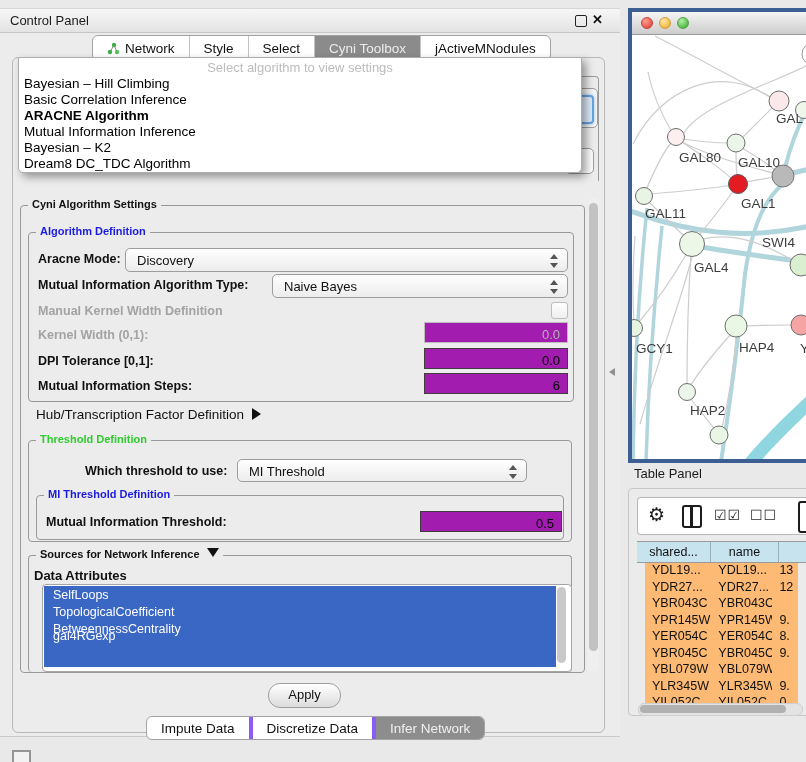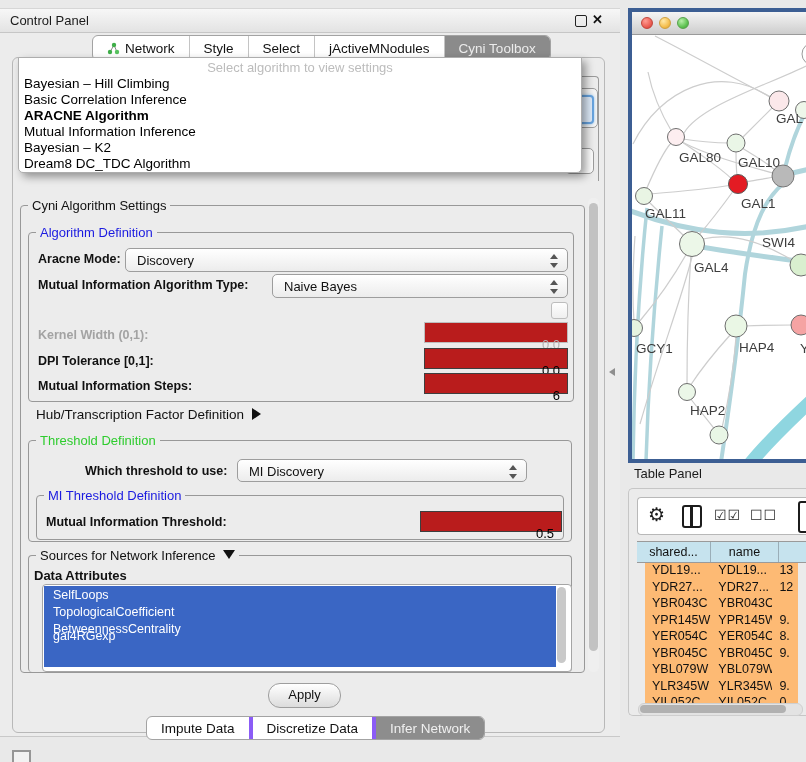--- a/index.html
+++ b/index.html
@@ -25,31 +25,31 @@
   .content-panel{left:12px;top:49px;width:591px;height:674px;background:#ececec;border:1px solid #b8b8b8;border-radius:6px;}
 
   
   .frag-group{left:560px;top:68px;width:38px;height:104px;border-top:1px solid #9a9a9a;border-right:1px solid #9a9a9a;border-top-right-radius:4px;}
   .frag-combo{left:571px;top:80px;width:25px;height:38px;border:1px solid #9c9c9c;border-radius:5px;background:#f4f4f4;}
   .frag-stepper{left:576px;top:87px;width:14px;height:25px;border:2px solid #67a3df;border-radius:4px;background:#ddeaf9;box-shadow:0 0 3px #8cc0ef;}
   .frag-combo2{left:565px;top:140px;width:27px;height:24px;border:1px solid #9c9c9c;border-radius:5px;background:#fdfdfd;}
 
   
   .group{border:1px solid #989898;border-radius:4px;}
-  .gtitle{position:absolute;background:#ececec;padding:0 4px;font-size:13px;color:#111;white-space:nowrap;}
+  .gtitle{position:absolute;background:#ececec;padding:0 4px;font-size:11px;color:#111;white-space:nowrap;font-weight:bold;}
   .gtitle.blue{color:#1a1ae0;}
   .gtitle.green{color:#2ecc2e;}
   .lbl{position:absolute;font-size:12.5px;font-weight:bold;color:#111;white-space:nowrap;}
   .lbl.dis{color:#a3a3a3;}
   .combo{position:absolute;height:24px;border:1px solid #9d9d9d;border-radius:5px;background:linear-gradient(#ffffff,#ececec);box-sizing:border-box;}
   .combo .cval{position:absolute;left:11px;top:4px;font-size:13px;color:#111;}
   .stepper{position:absolute;right:9px;top:5px;width:9px;height:14px;}
   .stepper:before{content:"";position:absolute;left:1px;top:0;border-left:4px solid transparent;border-right:4px solid transparent;border-bottom:5px solid #555;}
   .stepper:after{content:"";position:absolute;left:1px;bottom:0;border-left:4px solid transparent;border-right:4px solid transparent;border-top:5px solid #555;}
-  .tfield{position:absolute;height:21px;background:#b91c1c;box-sizing:border-box;font-size:13px;text-align:right;padding:14px 7px 0 0;}
+  .tfield{position:absolute;height:21px;background:#a21caf;box-sizing:border-box;font-size:13px;text-align:right;padding:4px 7px 0 0;}
   .tfield.dark{border:1.5px solid #3e3e3e;color:#000;}
   .tfield.dis{border:1px solid #bdbdbd;color:#b3b3b3;}
   .chk{position:absolute;width:15px;height:15px;border:1px solid #bdbdbd;border-radius:3px;background:linear-gradient(#fefefe,#efefef);}
   .tri-right{display:inline-block;width:0;height:0;border-top:6px solid transparent;border-bottom:6px solid transparent;border-left:9px solid #111;margin-left:8px;vertical-align:-1px;}
   .tri-down{display:inline-block;width:0;height:0;border-left:6px solid transparent;border-right:6px solid transparent;border-top:9px solid #111;margin-left:7px;vertical-align:1px;}
   .sec-hdr{position:absolute;font-size:13.5px;color:#111;white-space:nowrap;}
 
   .attr-list{left:42px;top:576px;width:528px;height:86px;background:#fff;border:1px solid #a5a5a5;border-radius:4px;overflow:hidden;}
   .attr-sel{position:absolute;left:1px;top:1px;width:512px;height:81px;background:#3a66c4;}
   .attr-item{position:absolute;left:10px;font-size:12.5px;color:#fff;white-space:nowrap;}
@@ -123,25 +123,25 @@
           <circle cx="10" cy="10" r="2.2" fill="#57c25f"></circle>
         </svg>
         <span>Network</span>
       </div>
       <div class="tabseg">
           <span>Style</span>
         </div>
       <div class="tabseg">
           <span>Select</span>
         </div>
+      <div class="tabseg sel">
+          <span>Cyni Toolbox</span>
+        </div>
       <div class="tabseg">
           <span>jActiveMNodules</span>
-        </div>
-      <div class="tabseg sel">
-          <span>Cyni Toolbox</span>
         </div>
     </div>
 
     <div class="abs content-panel"></div>
 
     <div class="abs frag-group"></div>
     <div class="abs frag-combo"></div>
     <div class="abs frag-stepper"></div>
     <div class="abs frag-combo2"></div>
 
@@ -156,41 +156,42 @@
       <span class="cval">Discovery</span>
       <span class="stepper"></span>
     </div>
 
     <div class="lbl" style="left:38px;top:270px;">Mutual Information Algorithm Type:</div>
     <div class="combo" style="left:272px;top:266px;width:296px;">
       <span class="cval">Naive Bayes</span>
       <span class="stepper"></span>
     </div>
 
+    <div class="lbl dis" style="left:38px;top:296px;">Manual Kernel Width Definition</div>
     <div class="chk" style="left:551px;top:294px;"></div>
 
     <div class="lbl dis" style="left:38px;top:320px;">Kernel Width (0,1):</div>
     <div class="tfield dis" style="left:424px;top:314px;width:144px;">0.0</div>
 
     <div class="lbl" style="left:38px;top:346px;">DPI Tolerance [0,1]:</div>
     <div class="tfield dark" style="left:424px;top:340px;width:144px;">0.0</div>
 
     <div class="lbl" style="left:38px;top:371px;">Mutual Information Steps:</div>
     <div class="tfield dark" style="left:424px;top:365px;width:144px;">6</div>
 
     <div class="sec-hdr" style="left:36px;top:399px;">
       <span>Hub/Transcription Factor Definition</span><span class="tri-right"></span>
     </div>
 
     <div class="abs group" style="left:28px;top:432px;width:542px;height:100px;"></div>
     <div class="gtitle green" style="left:36px;top:425px;">Threshold Definition</div>
 
     <div class="lbl" style="left:85px;top:456px;">Which threshold to use:</div>
     <div class="combo" style="left:237px;top:451px;width:290px;height:23px;">
-      <span class="cval">MI Discovery</span>
+      <span class="cval">MI Threshold</span>
       <span class="stepper"></span>
     </div>
 
     <div class="abs group" style="left:36px;top:487px;width:526px;height:43px;"></div>
     <div class="gtitle blue" style="left:44px;top:480px;">MI Threshold Definition</div>
 
     <div class="lbl" style="left:46px;top:507px;">Mutual Information Threshold:</div>
     <div class="tfield dark" style="left:420px;top:503px;width:142px;">0.5</div>
 
     <div class="abs group" style="left:28px;top:547px;width:542px;height:116px;border-bottom:none;"></div>

